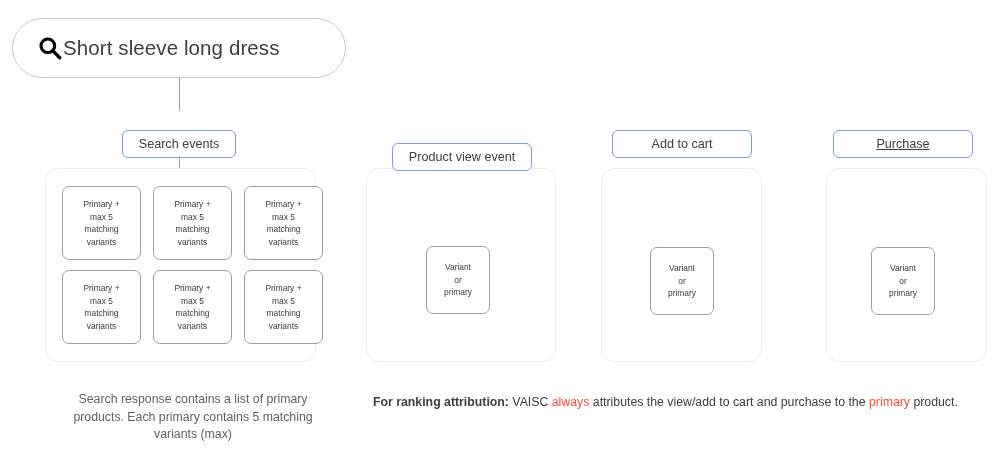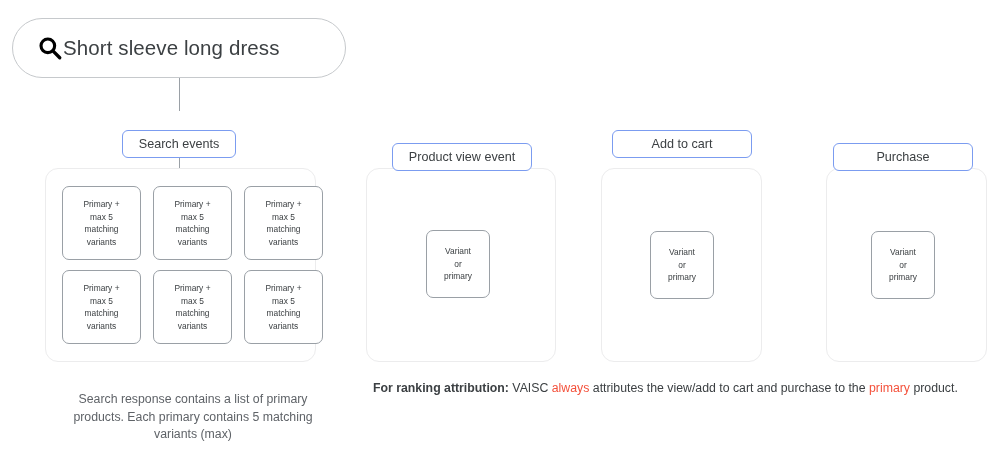--- a/index.html
+++ b/index.html
@@ -65,21 +65,21 @@
     align-items: center;
     justify-content: center;
     font-size: 12.6px;
     color: #3c4043;
     z-index: 2;
     margin-top: 19px;
   }
   .label-search   { left: 122px; top: 111px; width: 114px; }
   .label-view     { left: 392px; top: 124px; width: 140px; }
   .label-cart     { left: 612px; top: 111px; width: 140px; }
-  .label-purchase { left: 833px; top: 124px; width: 140px; }
+  .label-purchase { left: 833px; top: 111px; width: 140px; text-decoration: underline; }
 
   
   .container {
     position: absolute;
     box-sizing: border-box;
     top: 168px;
     height: 194px;
     border: 1.5px solid #ececed;
     border-radius: 13px;
     background: #ffffff;
@@ -123,40 +123,41 @@
     border: 1px solid #9aa0a6;
     border-radius: 7px;
     background: #ffffff;
     display: flex;
     align-items: center;
     justify-content: center;
     text-align: center;
     font-size: 8.4px;
     line-height: 12.5px;
     color: #3c4043;
+    margin-top: 16px;
   }
   .variant-view     { left: 426px; top: 230px; }
   .variant-cart     { left: 650px; top: 231px; }
   .variant-purchase { left: 871px; top: 231px; }
 
   
   .caption-left {
     position: absolute;
     left: 68px;
     top: 391px;
     width: 250px;
     font-size: 12.3px;
     line-height: 17.5px;
     color: #5f6368;
     text-align: center;
   }
   .notes {
     position: absolute;
     left: 373px;
-    top: 377px;
+    top: 391px;
     width: 612px;
     font-size: 12.3px;
     line-height: 23px;
     color: #3c4043;
   }
   .note-line { white-space: nowrap; }
   .note-lead { font-weight: bold; }
   .hl { color: #f4513b; }
 </style>
 </head>

